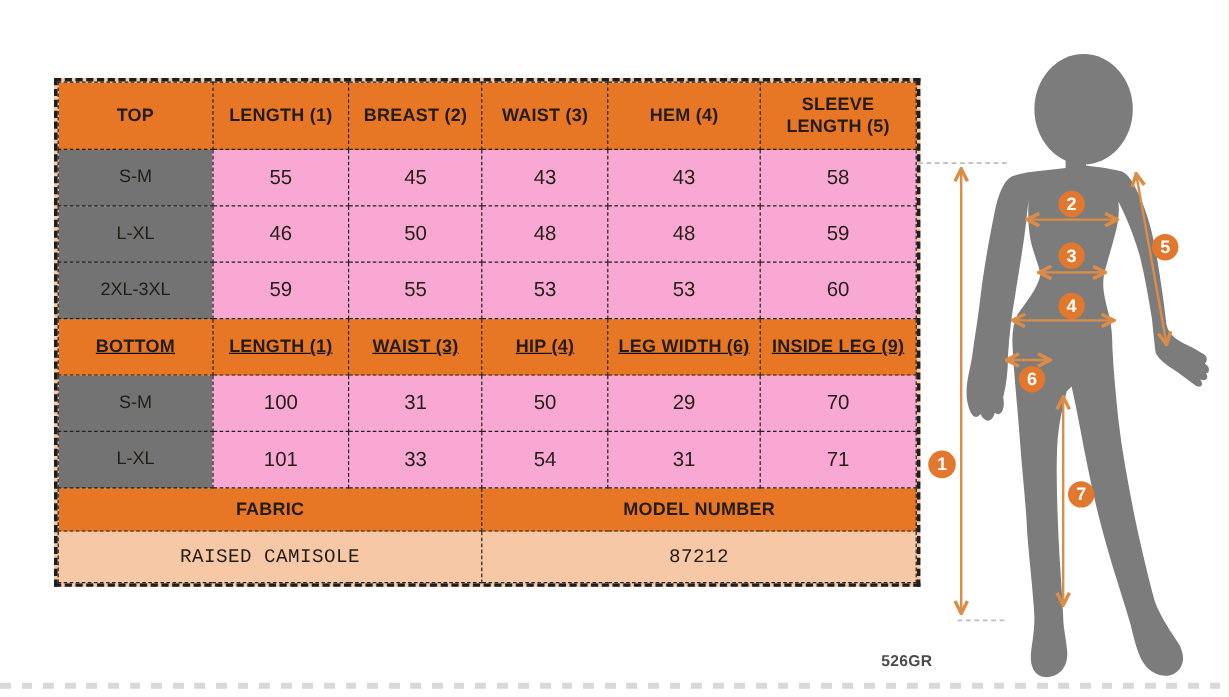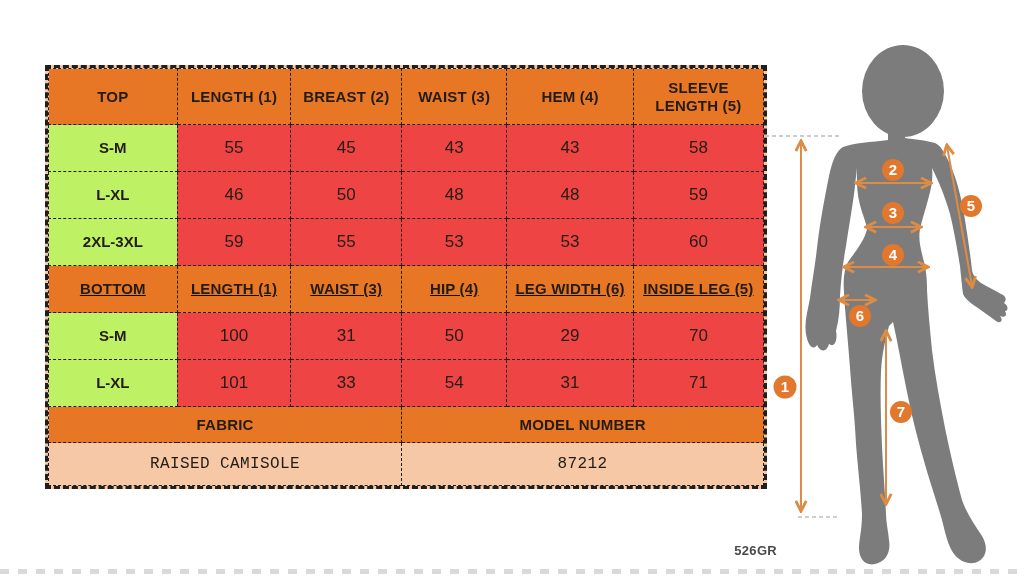--- a/index.html
+++ b/index.html
@@ -20,22 +20,22 @@
     border:1.5px dashed #1f1f1f;
     text-align:center;vertical-align:middle;
     padding:0 2px;color:#221c15;line-height:1.15;
   }
   tr.h1{height:56px;}
   tr.d{height:47px;}
   tr.h2{height:47px;text-decoration:underline;}
   tr.h3{height:36px;}
   tr.d2{height:43px;}
   .hd{background:#E87725;font-weight:bold;font-size:15px;letter-spacing:.2px;}
-  .size{background:#bef264;font-weight:bold;font-size:15px;}
-  .val{background:#ef4444;font-weight:normal;font-size:17px;}
+  .size{background:#737373;font-weight:normal;font-size:15px;}
+  .val{background:#f9a8d4;font-weight:normal;font-size:17px;}
   .fval{background:#F6C8A5;font-weight:normal;font-size:16px;letter-spacing:.4px;font-family:Liberation Mono, monospace;}
   
   .code-label{
     position:absolute;left:61px;top:543px;width:716px;
     text-align:right;font-size:13px;font-weight:600;color:#4a4a4a;
     letter-spacing:.3px;
   }
   
   .figure-area{position:absolute;left:760px;top:0;width:264px;height:581px;}
   .figure-area svg text{
@@ -96,21 +96,21 @@
       <td class="val">53</td>
       <td class="val">60</td>
     </tr>
 
     <tr class="h2">
       <th class="hd">BOTTOM</th>
       <th class="hd">LENGTH (1)</th>
       <th class="hd">WAIST (3)</th>
       <th class="hd">HIP (4)</th>
       <th class="hd">LEG WIDTH (6)</th>
-      <th class="hd">INSIDE LEG (5)</th>
+      <th class="hd">INSIDE LEG (9)</th>
     </tr>
 
     <tr class="d">
       <th class="size">S-M</th>
       <td class="val">100</td>
       <td class="val">31</td>
       <td class="val">50</td>
       <td class="val">29</td>
       <td class="val">70</td>
     </tr>

